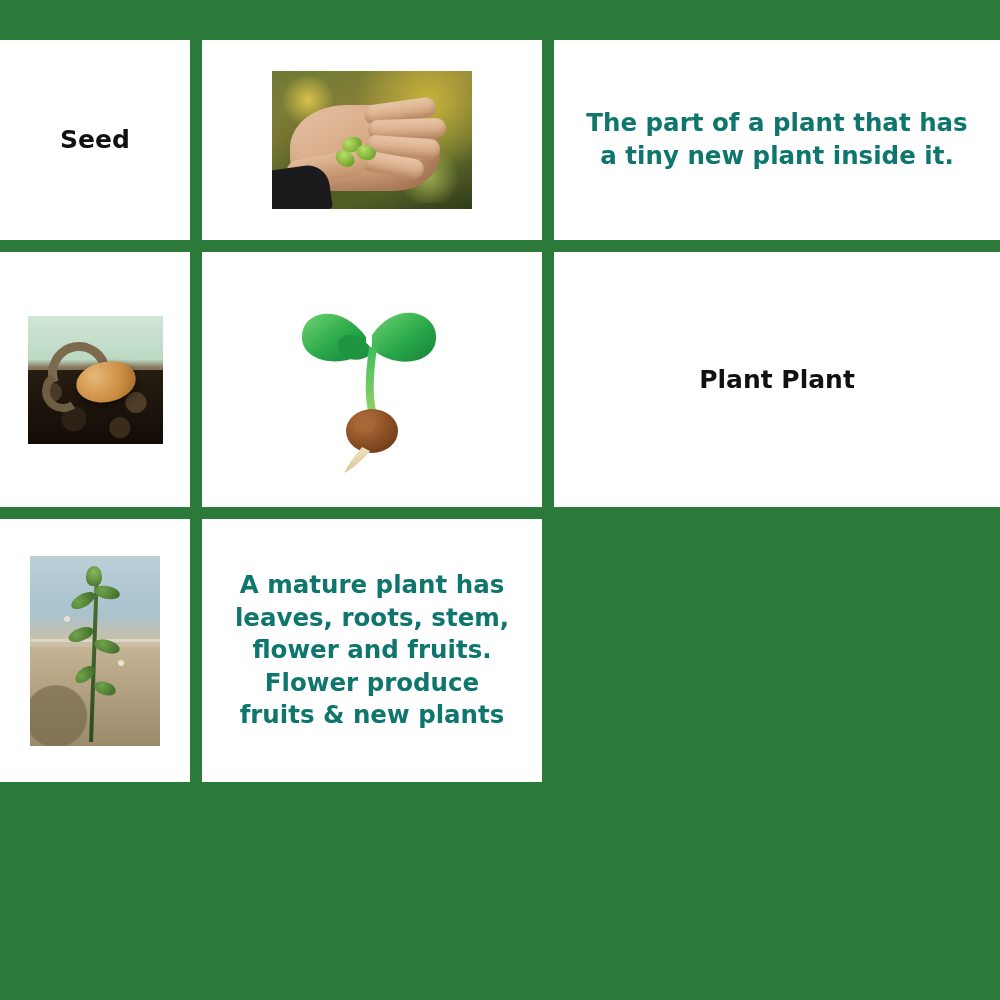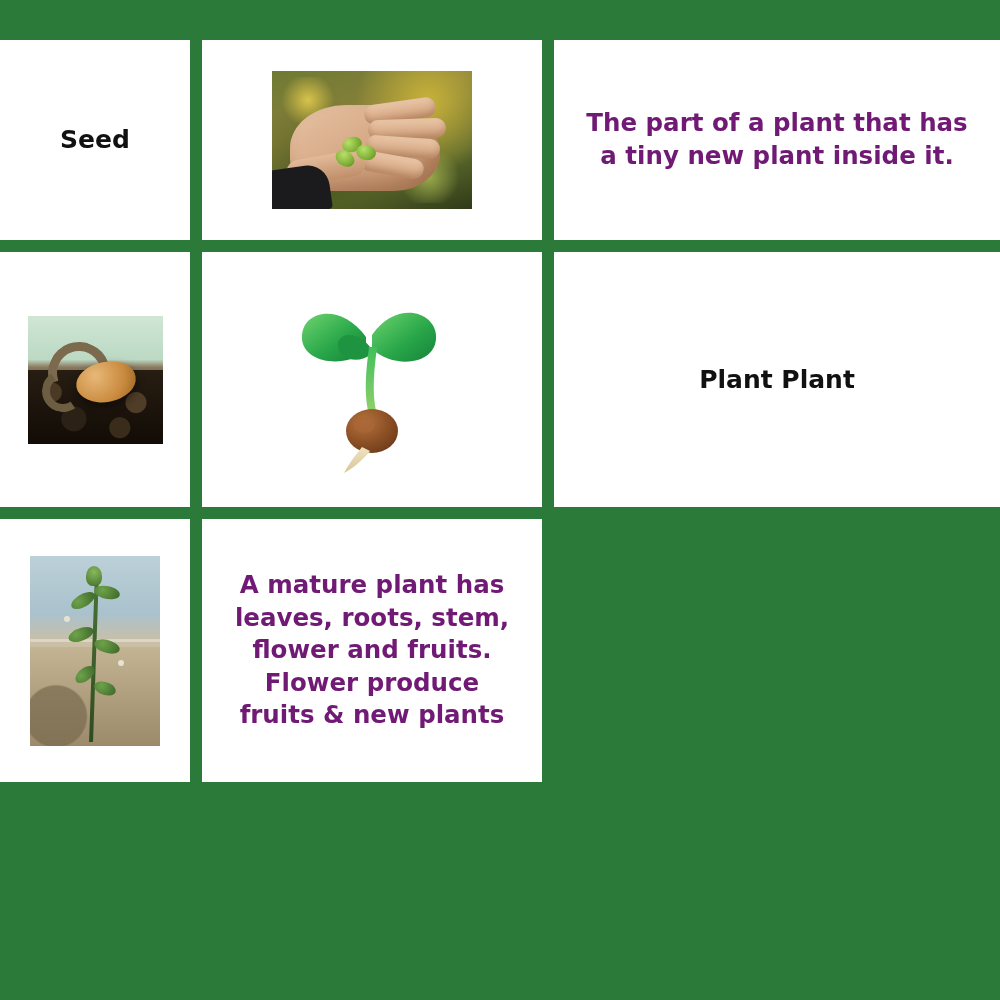--- a/index.html
+++ b/index.html
@@ -50,21 +50,21 @@
     font-size: 25px;
     color: #111111;
     text-align: center;
     line-height: 1.25;
     padding: 0 4px;
   }
 
   .cell-desc {
     font-weight: bold;
     font-size: 24.5px;
-    color: #701a75;
+    color: #0f766e;
     text-align: center;
     line-height: 1.33;
     padding: 0 30px;
   }
 
   .cell-img {
     padding: 0;
   }
 
   

